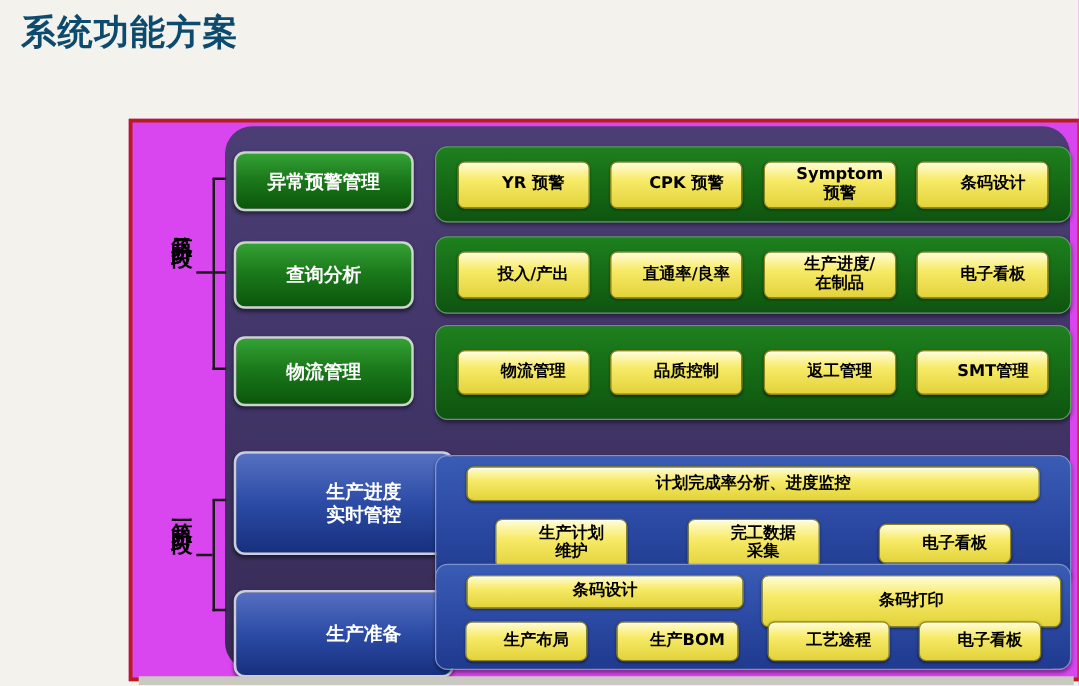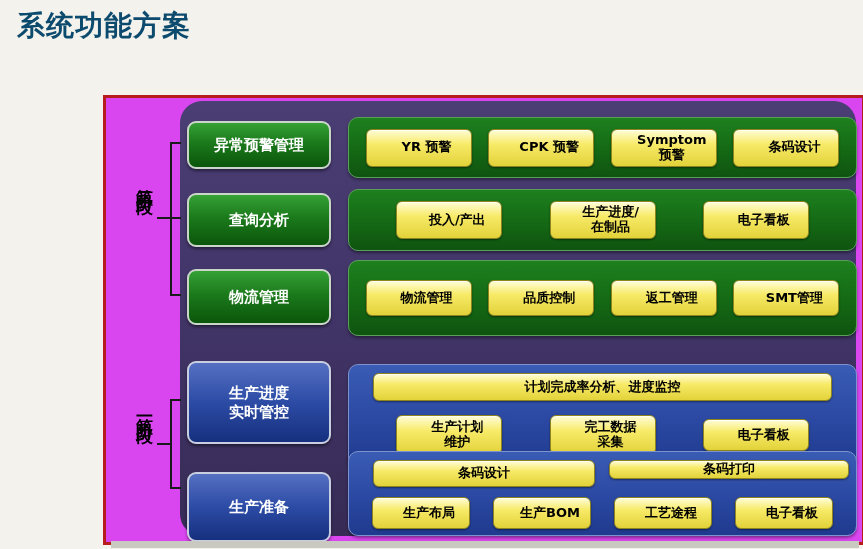--- a/index.html
+++ b/index.html
@@ -43,20 +43,21 @@
     white-space:pre-line;line-height:1.25;
     box-shadow:0 2px 3px rgba(0,0,0,.45);
   }
   .cat-green{
     background:linear-gradient(180deg,#35a135 0%,#1b7a1b 45%,#0b560b 100%);
     border:2px solid #c9d6c9;
   }
   .cat-blue{
     background:linear-gradient(180deg,#5570c2 0%,#2c4ba5 50%,#16307e 100%);
     border:2px solid #c9cfe0;
+    padding-left:32px;
   }
   .c1{top:23px;height:44px;}
   .c2{top:95px;height:50px;}
   .c3{top:171px;height:52px;}
   .c4{top:263px;height:79px;}
   .c5{top:374px;height:66px;}
   
   .panel{
     position:absolute;left:242px;width:507px;border-radius:10px;
     box-shadow:0 2px 3px rgba(0,0,0,.4);
@@ -90,21 +91,21 @@
     box-shadow:inset 0 1px 0 rgba(255,255,255,.7),0 1px 2px rgba(0,0,0,.45);
     box-sizing:border-box;
   }
   .node{width:106px;height:38px;padding-left:16px;}
   .p3 .node{height:36px;}
   .p4 .node{width:106px;height:40px;}
   .p4 .node-short{height:32px;}
   .p5 .node{width:98px;height:32px;}
   .bar-plan{position:absolute;left:24px;right:24px;top:8px;height:28px;}
   .bar-bc1{position:absolute;left:24px;top:8px;width:222px;height:27px;}
-  .bar-bc2{position:absolute;left:260px;top:8px;width:240px;height:19px;}
+  .bar-bc2{position:absolute;left:260px;top:8px;width:240px;height:42px;}
 </style>
 </head>
 <body>
 
 <div class="title">系统功能方案</div>
 
 <div class="frame">
 
   <div class="purple"></div>
 
@@ -134,20 +135,21 @@
       <div class="ybtn node">CPK 预警</div>
       <div class="ybtn node">Symptom
 预警</div>
       <div class="ybtn node">条码设计</div>
     </div>
   </div>
 
   <div class="panel panel-green p2">
     <div class="btn-row">
       <div class="ybtn node">投入/产出</div>
+      <div class="ybtn node">直通率/良率</div>
       <div class="ybtn node">生产进度/
 在制品</div>
       <div class="ybtn node">电子看板</div>
     </div>
   </div>
 
   <div class="panel panel-green p3">
     <div class="btn-row">
       <div class="ybtn node">物流管理</div>
       <div class="ybtn node">品质控制</div>

